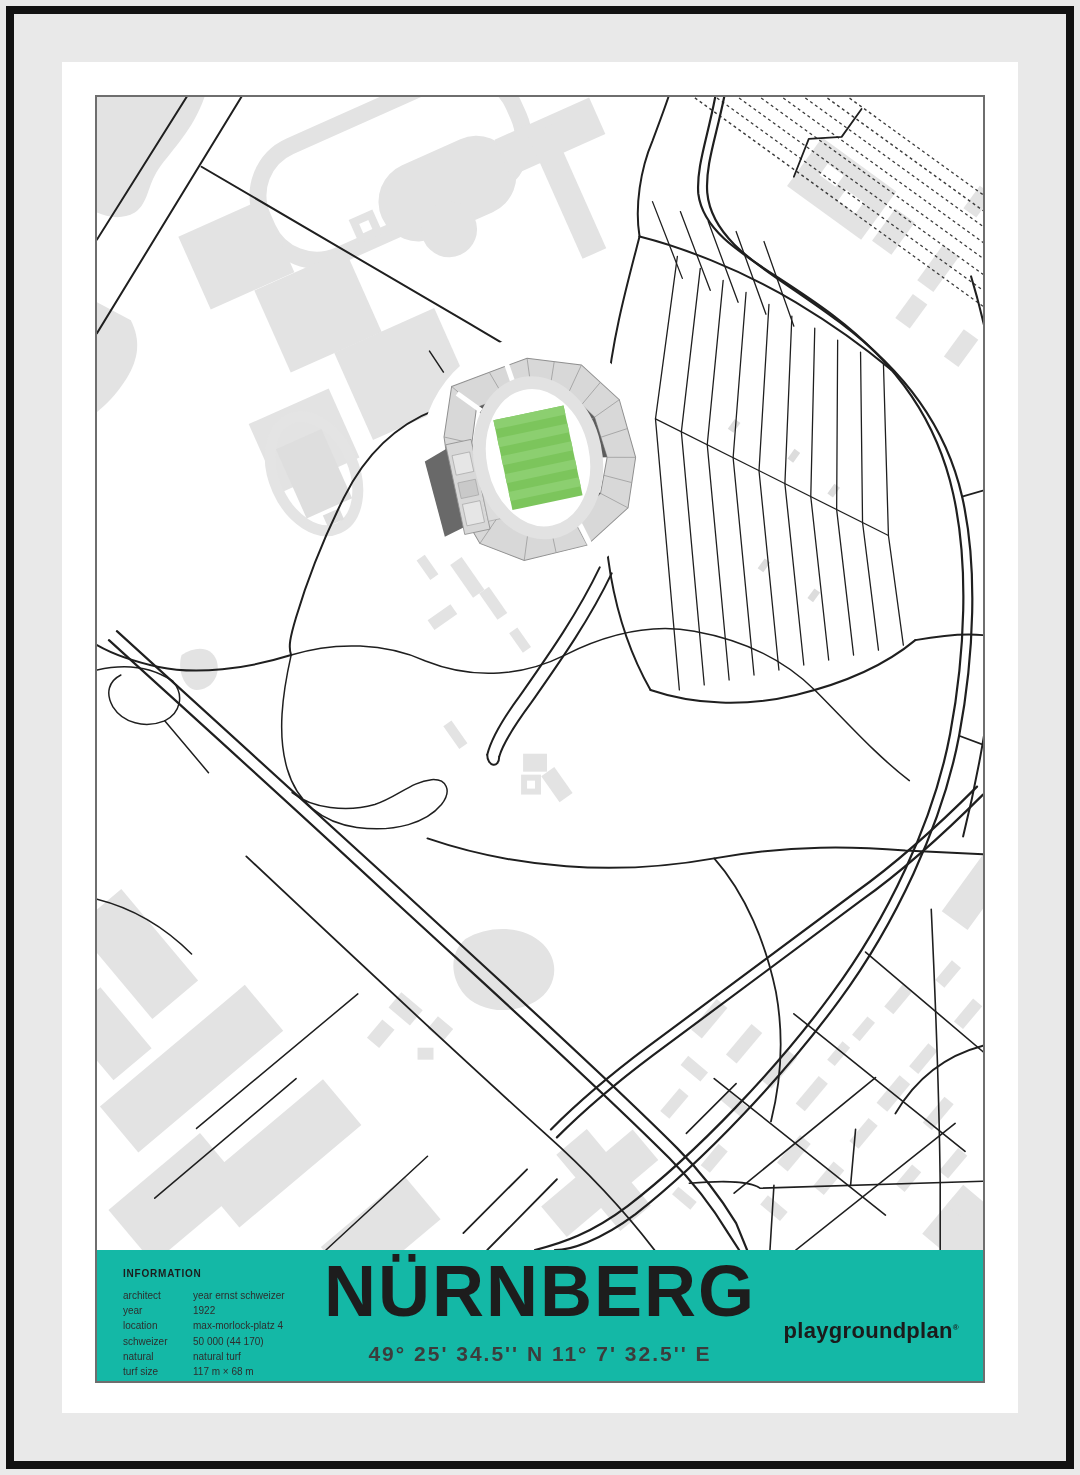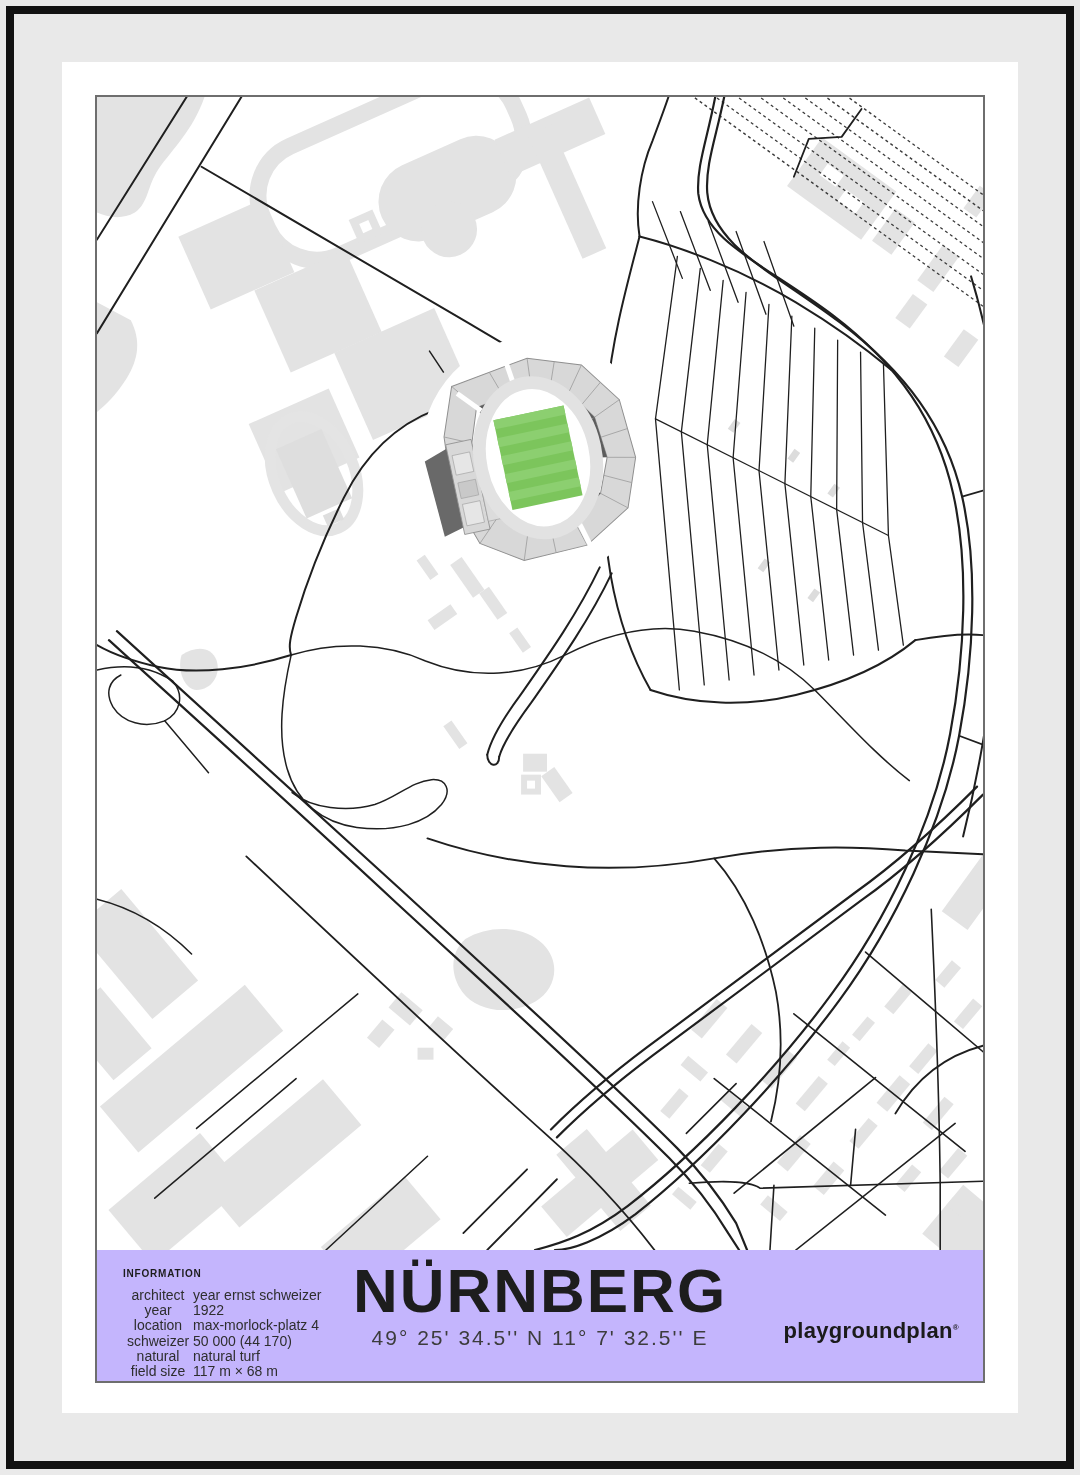--- a/index.html
+++ b/index.html
@@ -2,29 +2,29 @@
 <html><head>
 <meta charset="utf-8">
 <style>
   html,body{margin:0;padding:0;background:#e9e9e9;font-family:"Liberation Sans",sans-serif;}
   .scene{position:relative;width:1080px;height:1475px;background:#eaeaea;overflow:hidden;}
   .frame{position:absolute;left:6px;top:6px;right:6px;bottom:6px;border:8px solid #121212;background:#e9e9e9;}
   .poster{position:absolute;left:62px;top:62px;width:956px;height:1351px;background:#ffffff;}
   .inner{position:absolute;left:33px;top:33px;width:890px;height:1288px;border:2px solid #6e6e6e;box-sizing:border-box;overflow:hidden;background:#fff;}
   .map{position:absolute;left:0;top:0;width:886px;height:1153px;overflow:hidden;}
   .map svg{display:block;}
-  .caption{position:absolute;left:0;right:0;bottom:0;height:131px;background:#c4b5fd;}
+  .caption{position:absolute;left:0;right:0;bottom:0;height:131px;background:#14b8a6;}
   .info{position:absolute;left:26px;top:18px;}
   .info-heading{font-size:10px;font-weight:bold;letter-spacing:.8px;color:#1c1c1c;}
   .info-rows{margin-top:9px;}
-  .info-row{display:flex;font-size:14px;line-height:15.2px;color:#2e2e2e;text-align:center;}
+  .info-row{display:flex;font-size:10px;line-height:15.2px;color:#2e2e2e;}
   .info-label{width:70px;}
   .title-wrap{position:absolute;left:0;right:0;top:0;text-align:center;}
-  .title{font-size:62px;line-height:62px;margin-top:10px;font-weight:bold;letter-spacing:2px;color:#1d1d1d;}
-  .coords{margin-top:4px;font-size:21px;letter-spacing:2px;color:#3c3c3c;}
+  .title{font-size:72px;line-height:62px;margin-top:10px;font-weight:bold;letter-spacing:2px;color:#1d1d1d;}
+  .coords{margin-top:20px;font-size:21px;letter-spacing:2px;color:#3c3c3c;font-weight:bold;}
   .brand{position:absolute;right:24px;top:68px;font-size:22px;font-weight:bold;color:#1b1b1b;letter-spacing:.3px;}
   .brand sup{font-size:8px;vertical-align:super;}
 </style>
 </head>
 <body>
 
 <div class="scene">
   <div class="frame"></div>
   <div class="poster">
     <div class="inner">
@@ -436,21 +436,21 @@
               </div>
             <div class="info-row">
                 <span class="info-label">schweizer</span>
                 <span class="info-value">50 000 (44 170)</span>
               </div>
             <div class="info-row">
                 <span class="info-label">natural</span>
                 <span class="info-value">natural turf</span>
               </div>
             <div class="info-row">
-                <span class="info-label">field size</span>
+                <span class="info-label">turf size</span>
                 <span class="info-value">117 m × 68 m</span>
               </div>
           </div>
         </div>
         <div class="title-wrap">
           <div class="title">NÜRNBERG</div>
           <div class="coords">49° 25' 34.5'' N  11° 7' 32.5'' E</div>
         </div>
         <div class="brand"><span>playgroundplan</span><sup>®</sup></div>
       </div>

